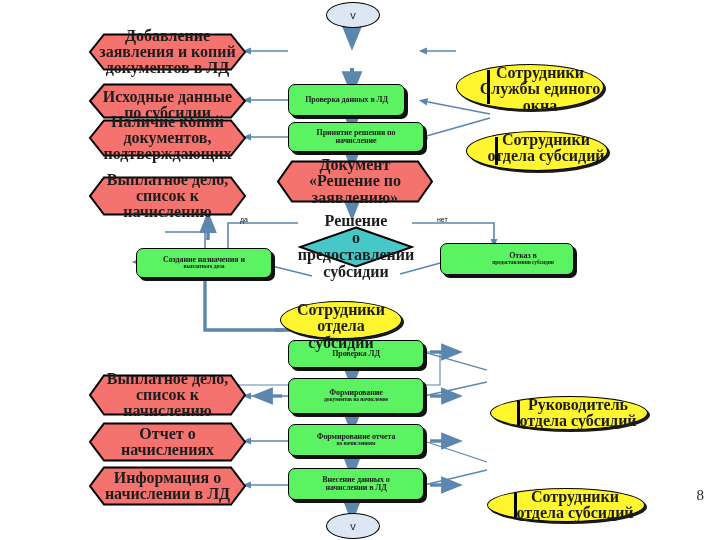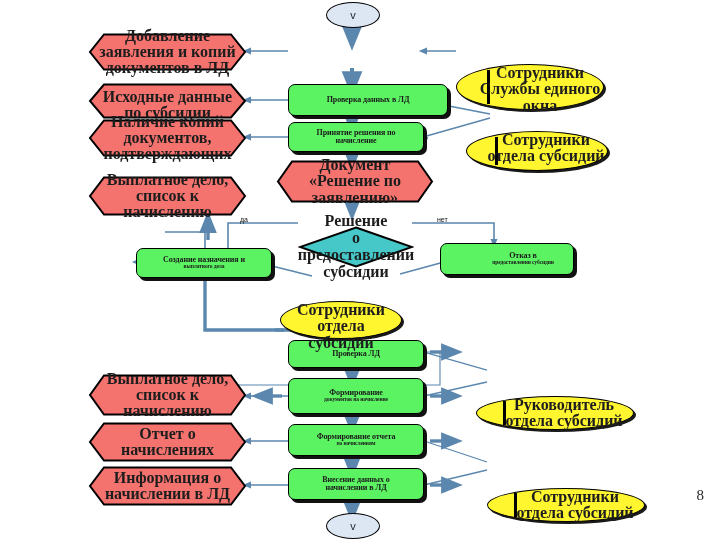--- a/index.html
+++ b/index.html
@@ -231,21 +231,21 @@
   </svg>
 
   <div class="term" style="left:326px; top:2px; width:52px; height:24px;">
     <span>v</span>
   </div>
   <div class="term" style="left:326px; top:513px; width:52px; height:24px;">
     <span>v</span>
   </div>
 
 
-  <div class="node proc" style="left:288px; top:84px; width:160px; height:32px;">
+  <div class="node proc" style="left:288px; top:84px; width:117px; height:32px;">
     <span class="t1">Проверка данных в ЛД</span>
   </div>
 
   <div class="node proc" style="left:288px; top:122px; width:136px; height:30px;">
     <span class="t1">Принятие решения по</span>
     <span class="t1">начисление</span>
   </div>
 
   <div class="node proc" style="left:136px; top:248px; width:136px; height:30px;">
     <span class="t1">Создание назначения и</span>
@@ -393,21 +393,21 @@
   </div>
 
   <div class="actor" style="left:280px; top:265px; width:120px; height:36px;">
     <span class="atext">
       <span class="t1">Сотрудники</span>
       <span class="t2">отдела</span>
       <span class="t1">субсидий</span>
     </span>
   </div>
 
-  <div class="actor" style="left:476px; top:360px; width:156px; height:32px;">
+  <div class="actor" style="left:490px; top:360px; width:156px; height:32px;">
     <span class="bar" style="left:26px;"></span>
     <span class="atext" style="padding-left:18px;">
       <span class="t1">Руководитель</span>
       <span class="t2">отдела субсидий</span>
     </span>
   </div>
 
   <div class="actor" style="left:487px; top:452px; width:156px; height:32px;">
     <span class="bar" style="left:26px;"></span>
     <span class="atext" style="padding-left:18px;">

